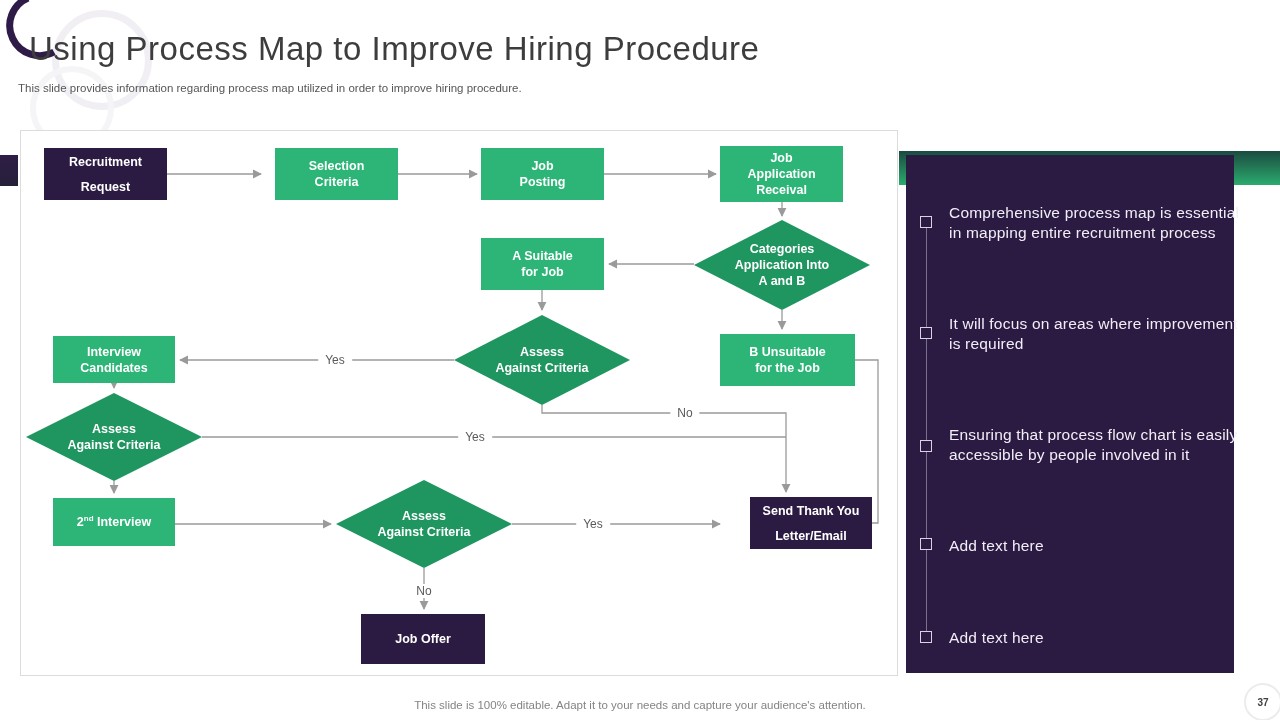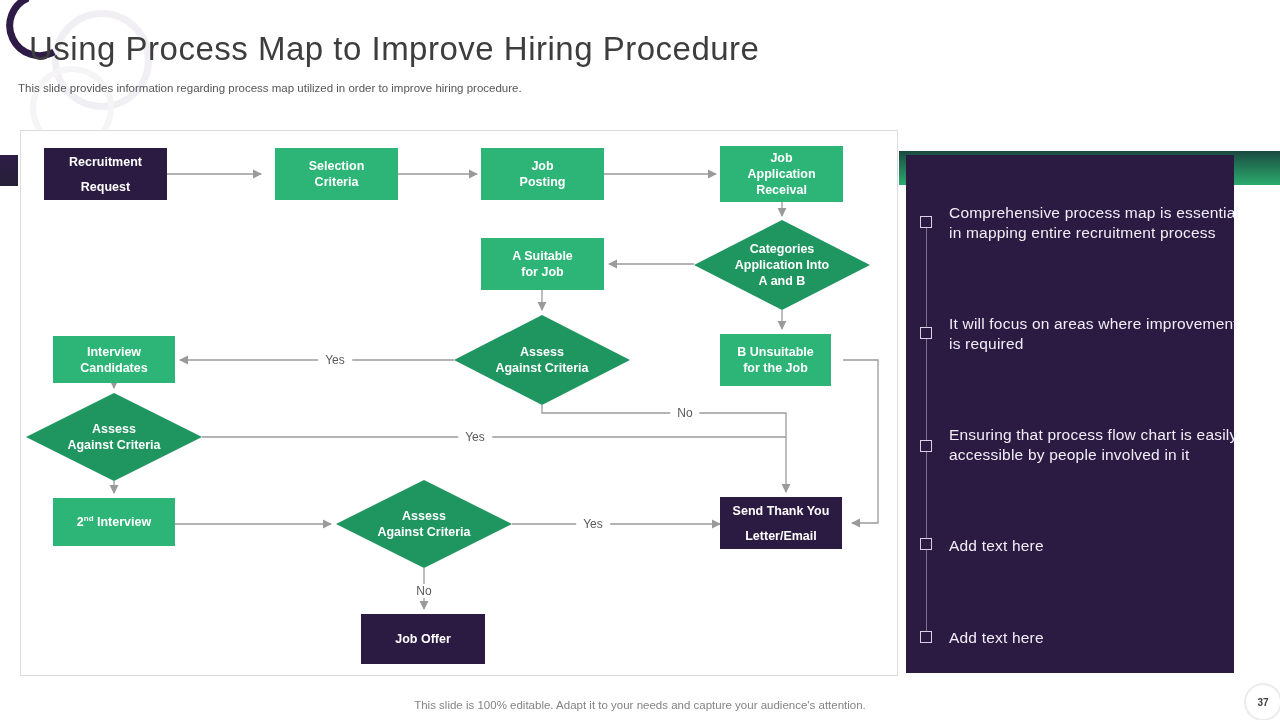--- a/index.html
+++ b/index.html
@@ -123,21 +123,21 @@
     <span class="nl">Categories</span>
     <span class="nl">Application Into</span>
     <span class="nl">A and B</span>
   </div>
 
   <div class="node green" style="left:481px;top:238px;width:123px;height:52px">
     <span class="nl">A Suitable</span>
     <span class="nl">for Job</span>
   </div>
 
-  <div class="node green" style="left:720px;top:334px;width:111px;height:52px">
+  <div class="node green" style="left:720px;top:334px;width:135px;height:52px">
     <span class="nl">B Unsuitable</span>
     <span class="nl">for the Job</span>
   </div>
 
   <div class="node diamond" style="left:454px;top:315px;width:176px;height:90px">
     <span class="nl">Assess</span>
     <span class="nl">Against Criteria</span>
   </div>
 
   <div class="node green" style="left:53px;top:336px;width:122px;height:47px">
@@ -152,21 +152,21 @@
 
   <div class="node green" style="left:53px;top:498px;width:122px;height:48px">
     <span class="nl"><span>2</span><sup>nd</sup><span> Interview</span></span>
   </div>
 
   <div class="node diamond" style="left:336px;top:480px;width:176px;height:88px">
     <span class="nl">Assess</span>
     <span class="nl">Against Criteria</span>
   </div>
 
-  <div class="node dark" style="left:720px;top:497px;width:122px;height:52px">
+  <div class="node dark" style="left:750px;top:497px;width:122px;height:52px">
     <span class="nl">Send Thank You</span>
     <span class="nl">Letter/Email</span>
   </div>
 
   <div class="node dark" style="left:361px;top:614px;width:124px;height:50px">
     <span class="nl">Job Offer</span>
   </div>
 
   <div class="edge-label" style="left:335px;top:360px">Yes</div>
   <div class="edge-label" style="left:475px;top:437px">Yes</div>

